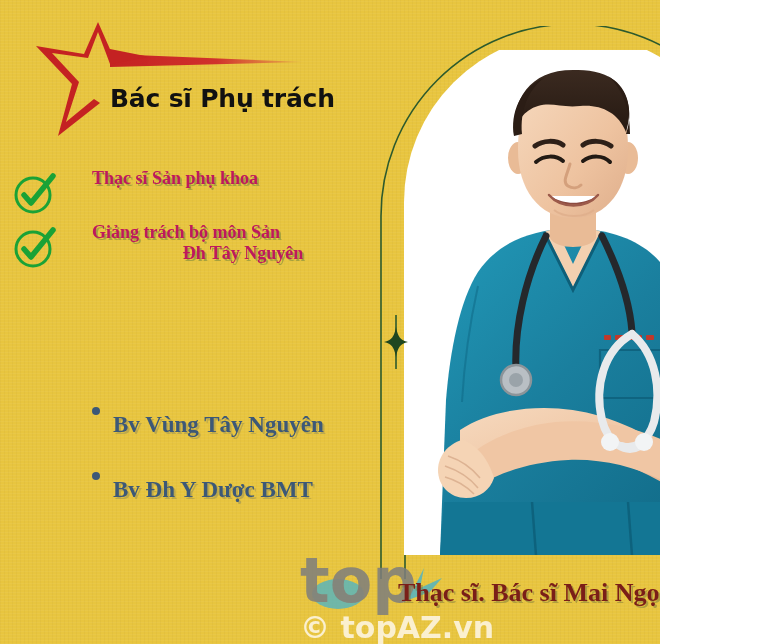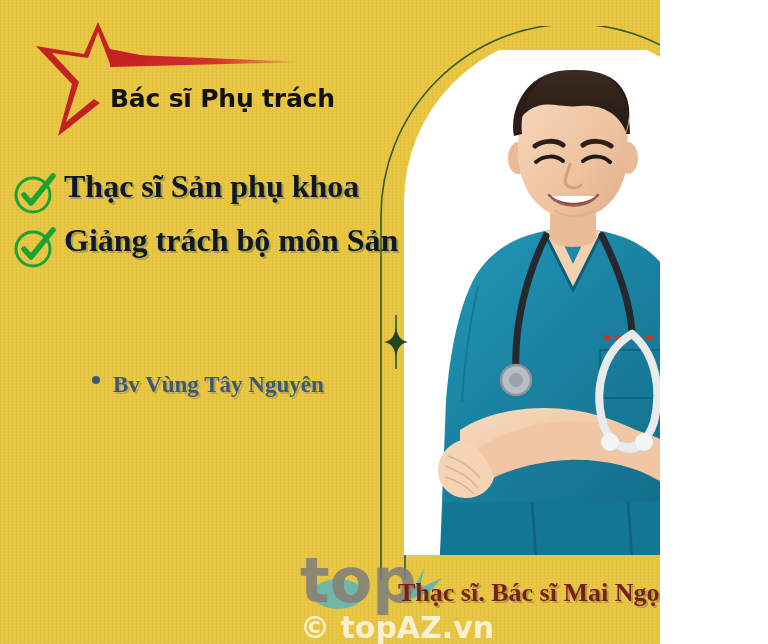--- a/index.html
+++ b/index.html
@@ -70,45 +70,47 @@
     margin-left: 12px;
     margin-top: 2px;
   }
   .check-text-wrap {
     flex: 1 1 auto;
     padding-left: 6px;
   }
   .green-line {
     font-family: "Liberation Serif", "DejaVu Serif", serif;
     font-weight: bold;
-    font-size: 32px;
+    font-size: 18px;
     line-height: 1.16;
-    color: #0f172a;
+    color: #be185d;
     text-shadow: 2px 2px 0 rgba(90,120,60,0.45);
     white-space: nowrap;
+    margin-left: 28px;
   }
   .green-line.center {
     text-align: center;
     padding-right: 6px;
   }
 
   
   .bullet-list {
     position: absolute;
     left: 92px;
     top: 372px;
     z-index: 4;
     margin: 0;
     padding: 0;
     list-style: none;
   }
   .bullet-item {
     display: flex;
-    align-items: center;
+    align-items: flex-start;
     margin-bottom: 9px;
+    margin-top: 40px;
   }
   .bullet-dot {
     width: 8px;
     height: 8px;
     border-radius: 50%;
     background: #3c5877;
     flex: 0 0 auto;
     margin-right: 13px;
     position: relative;
     top: -5px;
@@ -215,30 +217,35 @@
       </div>
     </div>
 
     <div class="check-row">
       <svg class="check-icon" viewBox="0 0 46 46" xmlns="http://www.w3.org/2000/svg">
         <circle cx="21" cy="25" r="17" fill="none" stroke="#1aa236" stroke-width="3"></circle>
         <path d="M 12 25 L 19 33 L 41 6" fill="none" stroke="#1aa236" stroke-width="5.5" stroke-linecap="round" stroke-linejoin="round"></path>
       </svg>
       <div class="check-text-wrap">
         <div class="green-line">Giảng trách bộ môn Sản</div>
+        <div class="green-line center">Đh Tây Nguyên</div>
       </div>
     </div>
 
 
   </div>
 
   <ul class="bullet-list">
     <li class="bullet-item">
       <span class="bullet-dot"></span>
       <span class="bullet-label">Bv Vùng Tây Nguyên</span>
+    </li>
+    <li class="bullet-item">
+      <span class="bullet-dot"></span>
+      <span class="bullet-label">Bv Đh Y Dược BMT</span>
     </li>
   </ul>
 
   <svg class="arch-frame" viewBox="0 0 390 556" xmlns="http://www.w3.org/2000/svg">
 
     <path d="M 3 553 L 3 190 A 192 192 0 0 1 387 190 L 387 553" fill="none" stroke="#2d5a2d" stroke-width="1.6"></path>
 
     <path d="M 27 553 L 27 196 A 168 168 0 0 1 363 196 L 363 553" fill="none" stroke="#2d5a2d" stroke-width="1.6"></path>
   </svg>
 

